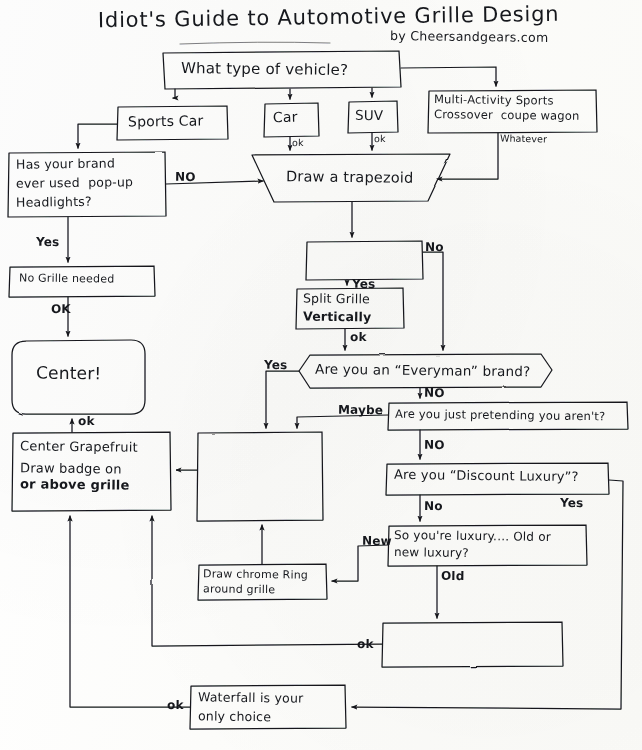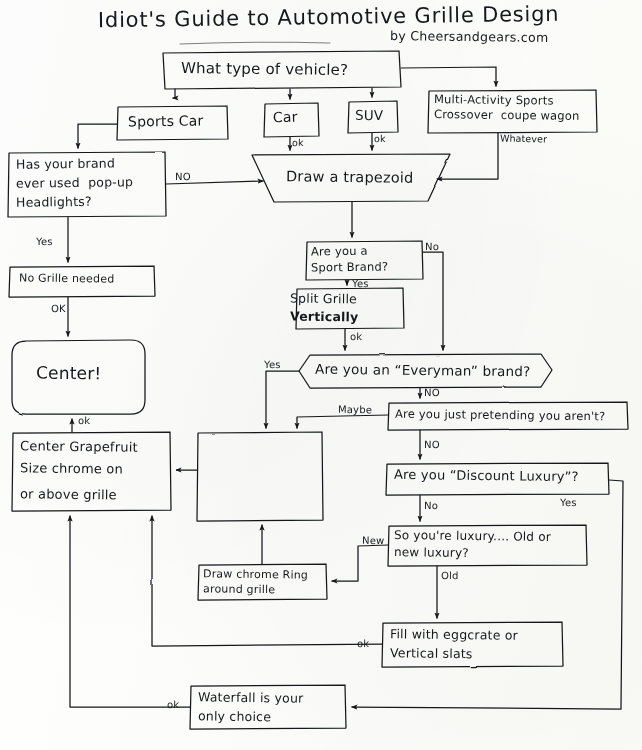--- a/index.html
+++ b/index.html
@@ -38,22 +38,23 @@
     font-family: "DejaVu Sans", sans-serif;
     line-height: 1.12;
     white-space: pre;
     pointer-events: none;
   }
   .node-label {
     font-size: 12.5px;
     letter-spacing: 0.2px;
   }
   .edge-label {
-    font-size: 10px;
+    font-size: 12px;
     letter-spacing: 0.2px;
+    font-weight: bold;
   }
   .title-text {
     font-size: 21px;
     letter-spacing: 0.8px;
   }
   .byline-text {
     font-size: 12.5px;
     letter-spacing: 0.3px;
   }
   .small-label {
@@ -205,57 +206,49 @@
     <div class="hand-text node-label skew-a" style="position:static; font-size:12.5px; margin-top:5px;">ever used  pop-up</div>
     <div class="hand-text node-label skew-a" style="position:static; font-size:12.5px; margin-top:5px;">Headlights?</div>
   </div>
 
   <div class="hand-text node-label skew-b" style="left:286px; top:169px; font-size:14.5px;">Draw a trapezoid</div>
 
   <div class="hand-text node-label skew-b" style="left:19px; top:273px; font-size:11px;">No Grille needed</div>
 
   <div class="hand-text node-label skew-b" style="left:36px; top:364px; font-size:17px;">Center!</div>
 
-  <div style="position:absolute; left:311px; top:245px;">
-    <div class="hand-text node-label skew-a" style="position:static; font-size:11.5px;">Are you a</div>
-    <div class="hand-text node-label skew-a" style="position:static; font-size:11.5px; margin-top:3px;">Sport Brand?</div>
-  </div>
-
-  <div style="position:absolute; left:290px; top:292px;">
+
+  <div style="position:absolute; left:303px; top:292px;">
     <div class="hand-text node-label skew-b" style="position:static; font-size:12.5px;">Split Grille</div>
     <div class="hand-text node-label skew-b" style="position:static; font-size:12.5px; margin-top:4px;font-weight:bold;">Vertically</div>
   </div>
 
   <div class="hand-text node-label skew-b" style="left:315px; top:363px; font-size:13.5px;">Are you an “Everyman” brand?</div>
 
   <div class="hand-text node-label skew-b" style="left:395px; top:409px; font-size:11.5px;">Are you just pretending you aren't?</div>
 
   <div class="hand-text node-label skew-b" style="left:394px; top:469px; font-size:13px;">Are you “Discount Luxury”?</div>
 
   <div style="position:absolute; left:394px; top:530px;">
     <div class="hand-text node-label skew-b" style="position:static; font-size:12px;">So you're luxury.... Old or</div>
     <div class="hand-text node-label skew-b" style="position:static; font-size:12px; margin-top:4px;">new luxury?</div>
   </div>
 
 
   <div style="position:absolute; left:20px; top:440px;">
     <div class="hand-text node-label skew-b" style="position:static; font-size:13px;">Center Grapefruit</div>
-    <div class="hand-text node-label skew-b" style="position:static; font-size:13px; margin-top:7px;">Size chrome on</div>
-    <div class="hand-text node-label skew-b" style="position:static; font-size:13px; margin-top:12px;">or above grille</div>
+    <div class="hand-text node-label skew-b" style="position:static; font-size:13px; margin-top:7px;">Draw badge on</div>
+    <div class="hand-text node-label skew-b" style="position:static; font-size:13px; margin-top:2px;font-weight:bold;">or above grille</div>
   </div>
 
   <div style="position:absolute; left:203px; top:569px;">
     <div class="hand-text node-label skew-b" style="position:static; font-size:11px;">Draw chrome Ring</div>
     <div class="hand-text node-label skew-b" style="position:static; font-size:11px; margin-top:3px;">around grille</div>
   </div>
 
-  <div style="position:absolute; left:390px; top:628px;">
-    <div class="hand-text node-label skew-b" style="position:static; font-size:12.5px;">Fill with eggcrate or</div>
-    <div class="hand-text node-label skew-b" style="position:static; font-size:12.5px; margin-top:5px;">Vertical slats</div>
-  </div>
 
   <div style="position:absolute; left:198px; top:691px;">
     <div class="hand-text node-label skew-b" style="position:static; font-size:12.5px;">Waterfall is your</div>
     <div class="hand-text node-label skew-b" style="position:static; font-size:12.5px; margin-top:5px;">only choice</div>
   </div>
 
   <div class="hand-text small-label skew-b" style="left:292px; top:138px;">ok</div>
   <div class="hand-text small-label skew-b" style="left:374px; top:134px;">ok</div>
   <div class="hand-text small-label skew-d" style="left:500px; top:134px;">Whatever</div>
   <div class="hand-text edge-label skew-b" style="left:175px; top:171px;">NO</div>

